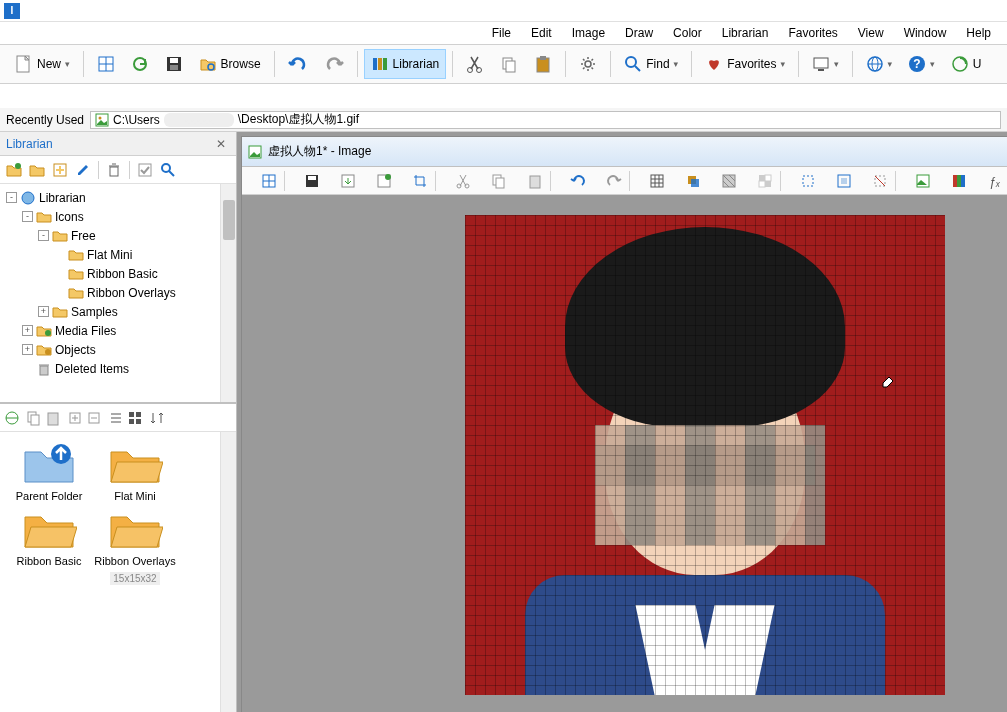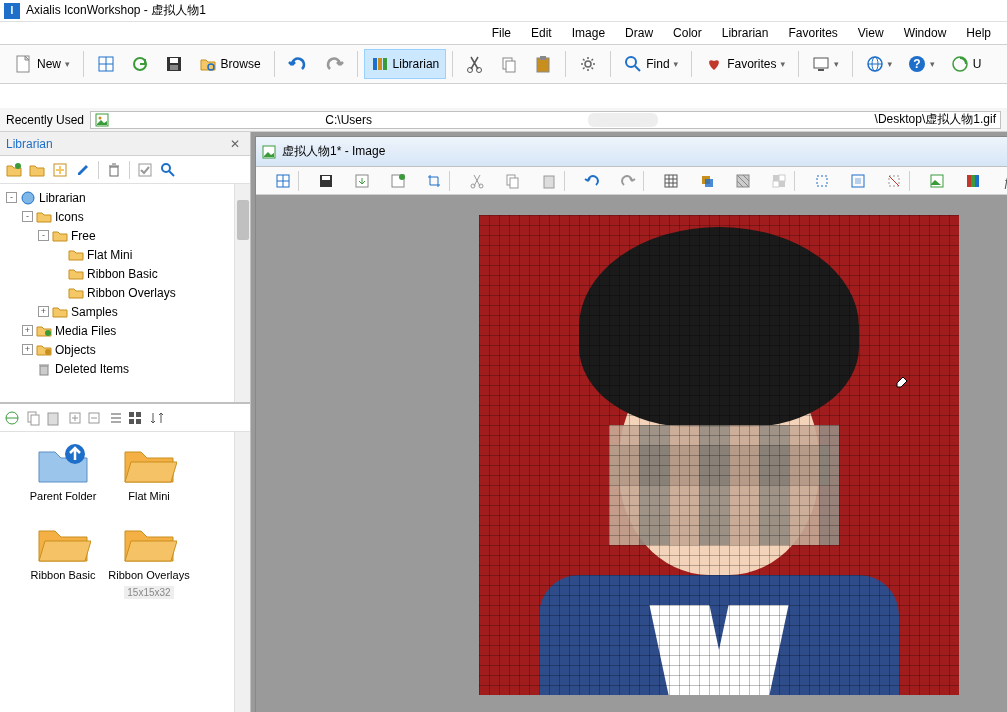--- a/index.html
+++ b/index.html
@@ -16,21 +16,21 @@
 
 
 .toolbar { height: 40px; border-top: 1px solid #d0d0d0; border-bottom: 1px solid #d0d0d0; display: flex; align-items: center; padding: 0 6px; gap: 2px; background: #fafafa; }
 .tb-btn { height: 30px; display: flex; align-items: center; padding: 0 6px; gap: 4px; border: 1px solid transparent; cursor: default; }
 .tb-btn .caret { font-size: 9px; color: #666; }
 .tb-sep { width: 1px; height: 26px; background: #d0d0d0; margin: 0 4px; }
 .tb-btn.active { background: #cce8ff; border-color: #99d1ff; }
 
 
 .recent-bar { height: 24px; border-bottom: 1px solid #d0d0d0; display: flex; align-items: center; padding: 0 6px; gap: 6px; background: #f5f5f5; margin-top: 24px; }
-.recent-bar .path-box { flex: 1; background: #fff; border: 1px solid #c0c0c0; height: 18px; display: flex; align-items: center; padding: 0 4px; gap: 4px; justify-content: space-between; }
+.recent-bar .path-box { flex: 1; background: #fff; border: 1px solid #c0c0c0; height: 18px; display: flex; align-items: center; padding: 0 4px; gap: 4px; }
 
 
 .workspace { flex: 1; display: flex; overflow: hidden; }
 
 
 .librarian { width: 256px; border-right: 1px solid #c0c0c0; display: flex; flex-direction: column; background: #fff; }
 .lib-header { height: 24px; background: #f0f0f0; border-bottom: 1px solid #d0d0d0; display: flex; align-items: center; justify-content: space-between; padding: 0 6px; color: #1e6fc9; }
 .lib-header .close-x { color: #666; cursor: default; padding: 0 4px; }
 .lib-toolbar { height: 28px; border-bottom: 1px solid #e0e0e0; display: flex; align-items: center; padding: 0 4px; gap: 3px; }
 .lib-toolbar .ico { width: 20px; height: 20px; display: flex; align-items: center; justify-content: center; cursor: default; }
@@ -76,21 +76,20 @@
 .collar-r { position: absolute; bottom: 0; left: 240px; width: 60px; height: 90px; background: #fff; transform: skewX(-12deg); }
 .grid-overlay { position: absolute; inset: 0; background-image: linear-gradient(rgba(0,0,0,0.25) 1px, transparent 1px), linear-gradient(90deg, rgba(0,0,0,0.25) 1px, transparent 1px); background-size: 10px 10px; pointer-events: none; }
 .cursor-paint { position: absolute; top: 160px; right: 50px; width: 14px; height: 14px; }
 
 </style>
 </head>
 <body>
 
 <div class="titlebar">
   <div class="app-icon">I</div>
-  <span class="title-text"><span>Axialis IconWorkshop</span> - <span>虚拟人物1</span></span>
 </div>
 
 <div class="menubar">
   <span>File</span>
   <span>Edit</span>
   <span>Image</span>
   <span>Draw</span>
   <span>Color</span>
   <span>Librarian</span>
   <span>Favorites</span>
@@ -451,21 +450,21 @@
         </span>
       <span class="sep2"></span>
       <span class="ico">
           <svg width="16" height="16">
             <path d="M4 3 L4 13 M2 11 L4 13 L6 11 M12 13 L12 3 M10 5 L12 3 L14 5" stroke="#555" fill="none"></path>
           </svg>
         </span>
     </div>
 
     <div class="thumbs">
-      <div id="thumb-rows" style="display:flex;flex-wrap:wrap;gap:16px 4px;width:220px;margin-left:14px;">
+      <div id="thumb-rows" style="display:flex;flex-wrap:wrap;gap:2px 4px;width:220px;">
           <div class="thumb-item">
             <div class="folder-big">
               <svg width="56" height="46">
                 <path d="M4 12 L20 12 L26 18 L52 18 L52 42 L4 42 Z" fill="#9cc5eb" stroke="#5a8fc7"></path>
                 <circle cx="40" cy="14" r="10" fill="#1e6fc9"></circle>
                 <path d="M40 8 L40 20 M35 13 L40 8 L45 13" stroke="#fff" stroke-width="2.5" fill="none"></path>
               </svg>
             </div>
             <div class="label">Parent Folder</div>
           </div>

